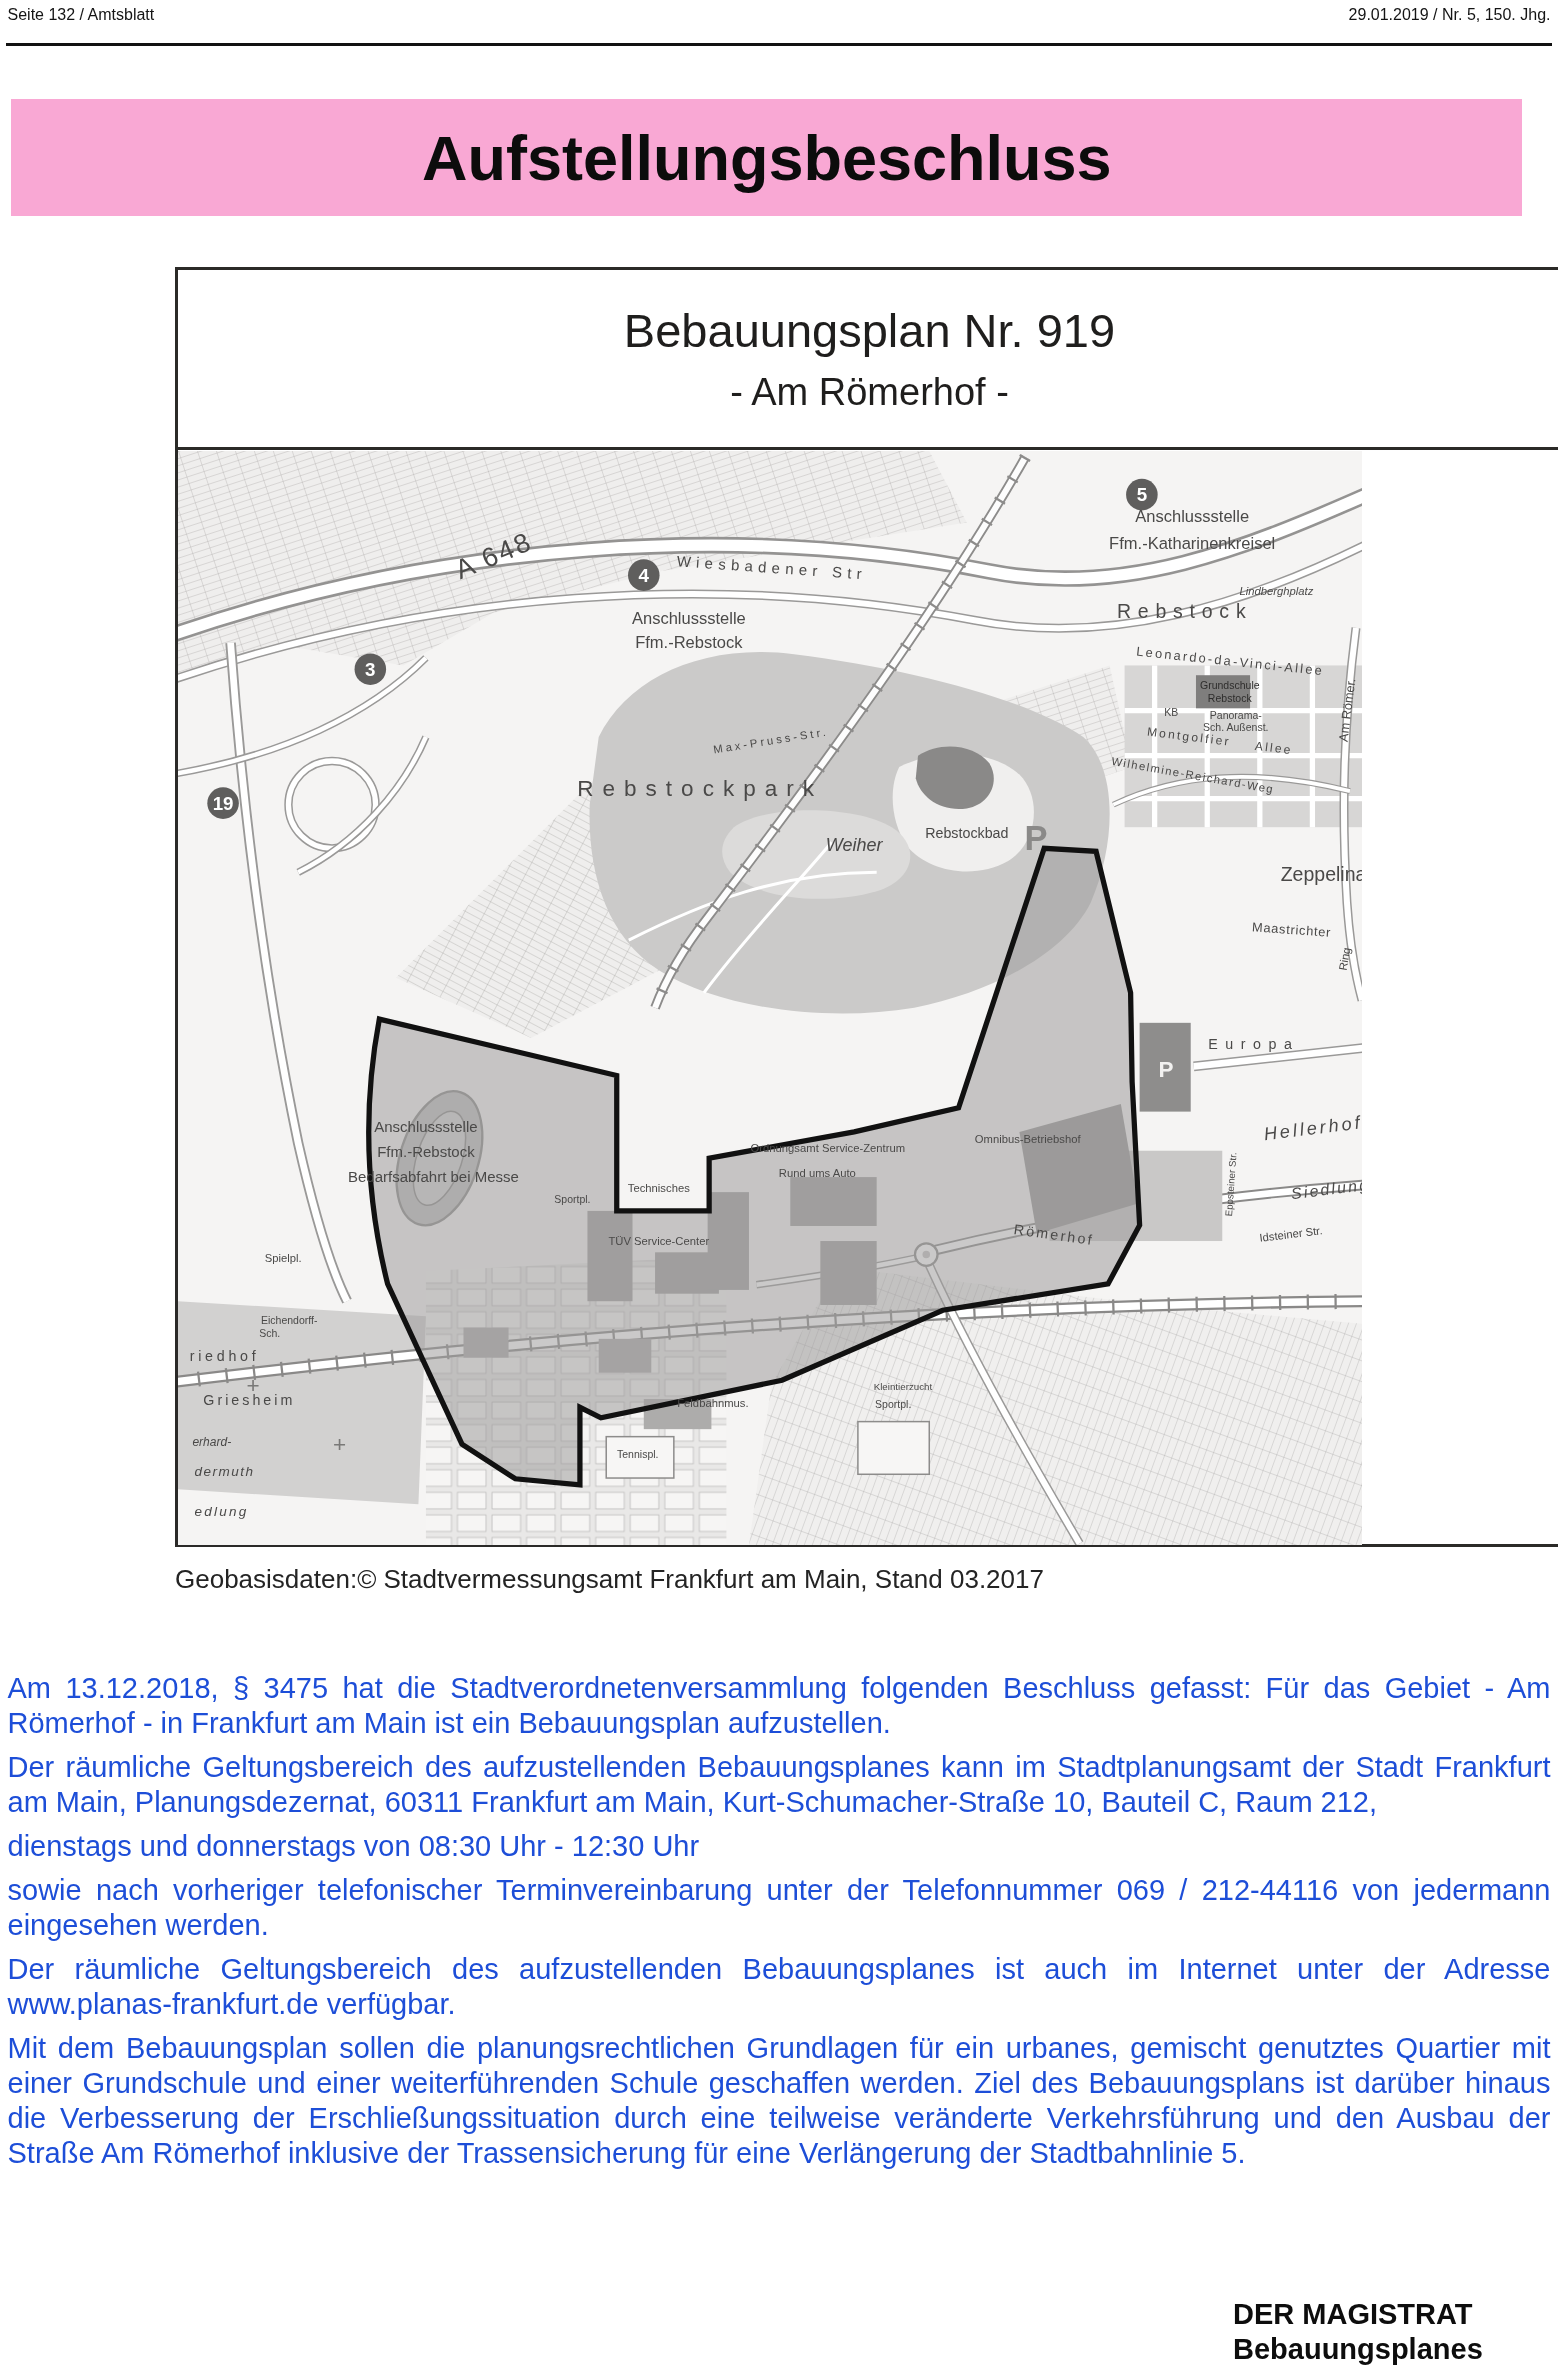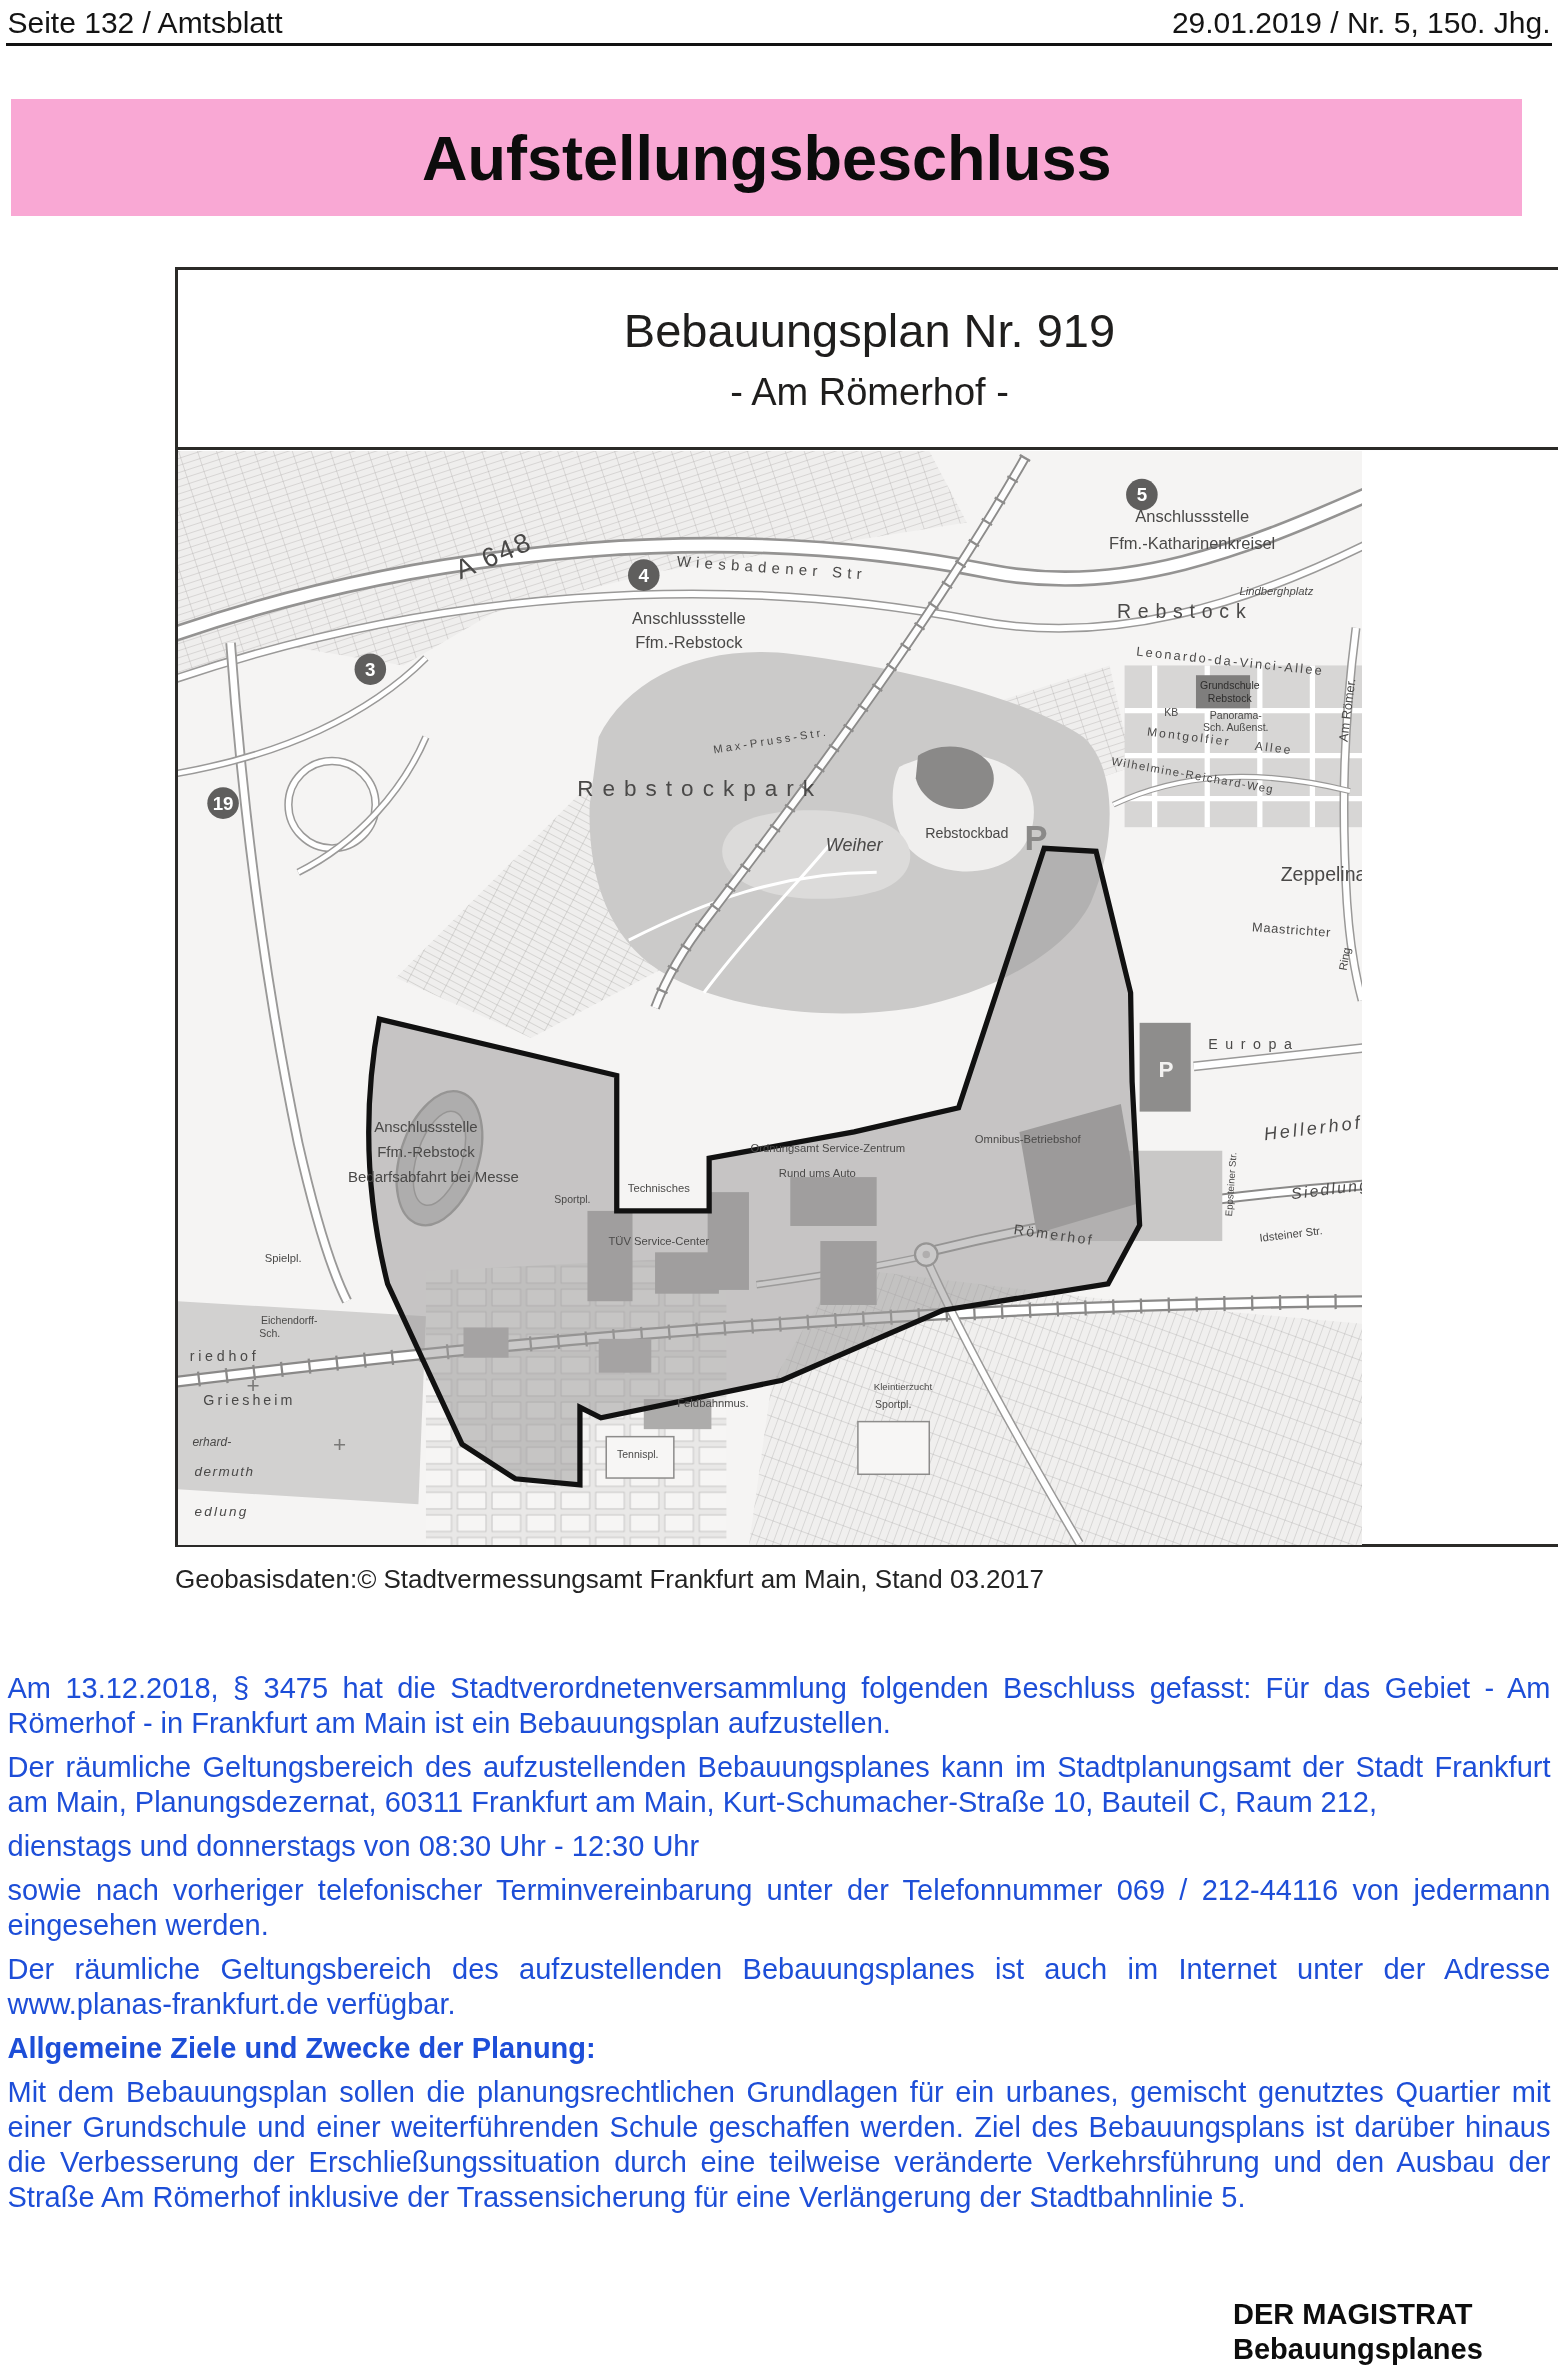--- a/index.html
+++ b/index.html
@@ -1,18 +1,18 @@
 <!DOCTYPE html>
 <html style="font-size:12px"><head>
 <meta charset="utf-8">
 <style>
   html,body{margin:0;padding:0;background:#ffffff;}
   #page{position:relative;width:1558px;height:2377px;background:#ffffff;
         font-family:"Liberation Sans","DejaVu Sans",sans-serif;color:#111;overflow:hidden;}
-  .hdr{position:absolute;top:6px;font-size:30px;color:#141414;white-space:nowrap;}
+  .hdr{position:absolute;top:6px;font-size:16px;color:#141414;white-space:nowrap;}
   #hdr-left{left:7.5px;}
   #hdr-right{right:7.5px;text-align:right;}
   #hdr-rule{position:absolute;left:6px;right:6px;top:43px;height:3px;background:#121212;}
   #banner{position:absolute;left:11.3px;top:99px;width:1511px;height:117px;background:#f9a8d4;
           display:flex;align-items:center;justify-content:center;}
   #banner-title{font-size:63px;font-weight:bold;color:#0c0c0c;letter-spacing:0px;}
   #figure{position:absolute;left:175px;top:267px;width:1389px;height:1280px;
           border:3px solid #2b2a28;box-sizing:border-box;background:#fff;}
   #fig-head{position:absolute;left:0;top:0;width:100%;height:177px;border-bottom:3.8px solid #2b2a28;
             box-sizing:content-box;display:flex;flex-direction:column;align-items:center;justify-content:center;gap:13.5px;}
@@ -246,21 +246,20 @@
   </div>
 
   <div id="caption">Geobasisdaten:© Stadtvermessungsamt Frankfurt am Main, Stand 03.2017</div>
 
   <div id="body">
     <p>Am 13.12.2018, § 3475 hat die Stadtverordnetenversammlung folgenden Beschluss gefasst: Für das Gebiet - Am Römerhof - in Frankfurt am Main ist ein Bebauungsplan aufzustellen.</p>
     <p>Der räumliche Geltungsbereich des aufzustellenden Bebauungsplanes kann im Stadtplanungsamt der Stadt Frankfurt am Main, Planungsdezernat, 60311 Frankfurt am Main, Kurt-Schumacher-Straße 10, Bauteil C, Raum 212,</p>
     <p class="no-just">dienstags und donnerstags von 08:30 Uhr - 12:30 Uhr</p>
     <p>sowie nach vorheriger telefonischer Terminvereinbarung unter der Telefonnummer 069 / 212-44116 von jedermann eingesehen werden.</p>
     <p>Der räumliche Geltungsbereich des aufzustellenden Bebauungsplanes ist auch im Internet unter der Adresse www.planas-frankfurt.de verfügbar.</p>
-    <h2>Allgemeine Ziele und Zwecke der Planung:</h2>
     <p>Mit dem Bebauungsplan sollen die planungsrechtlichen Grundlagen für ein urbanes, gemischt genutztes Quartier mit einer Grundschule und einer weiterführenden Schule geschaffen werden. Ziel des Bebauungsplans ist darüber hinaus die Verbesserung der Erschließungssituation durch eine teilweise veränderte Verkehrsführung und den Ausbau der Straße Am Römerhof inklusive der Trassensicherung für eine Verlängerung der Stadtbahnlinie 5.</p>
   </div>
 
   <div id="signature">
     <div>DER MAGISTRAT</div>
     <div>Bebauungsplanes</div>
   </div>
 
 </div>
 

